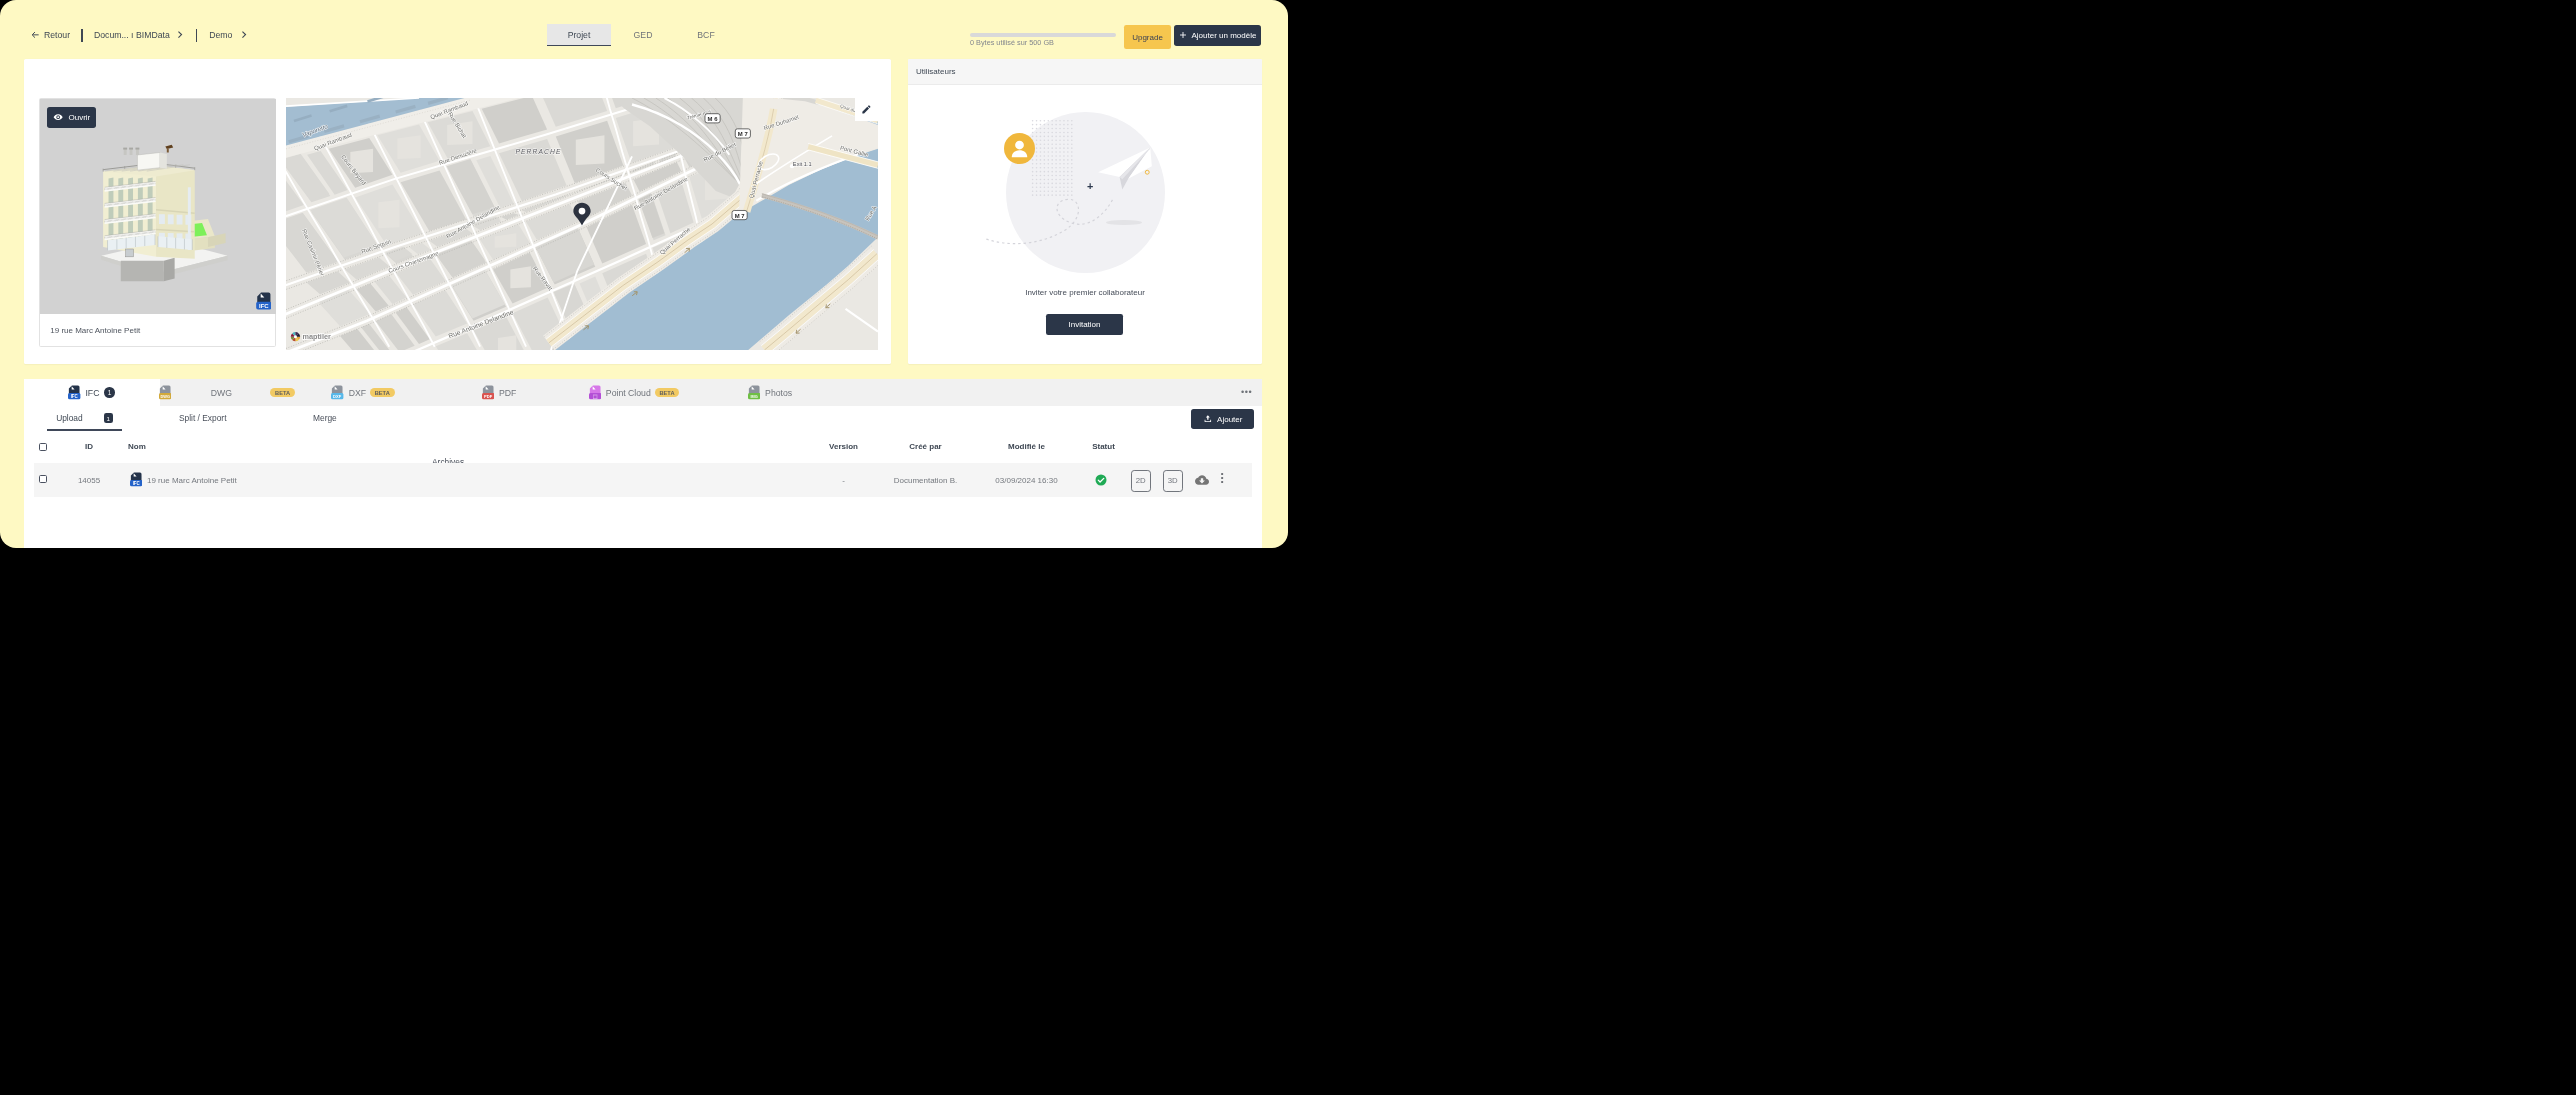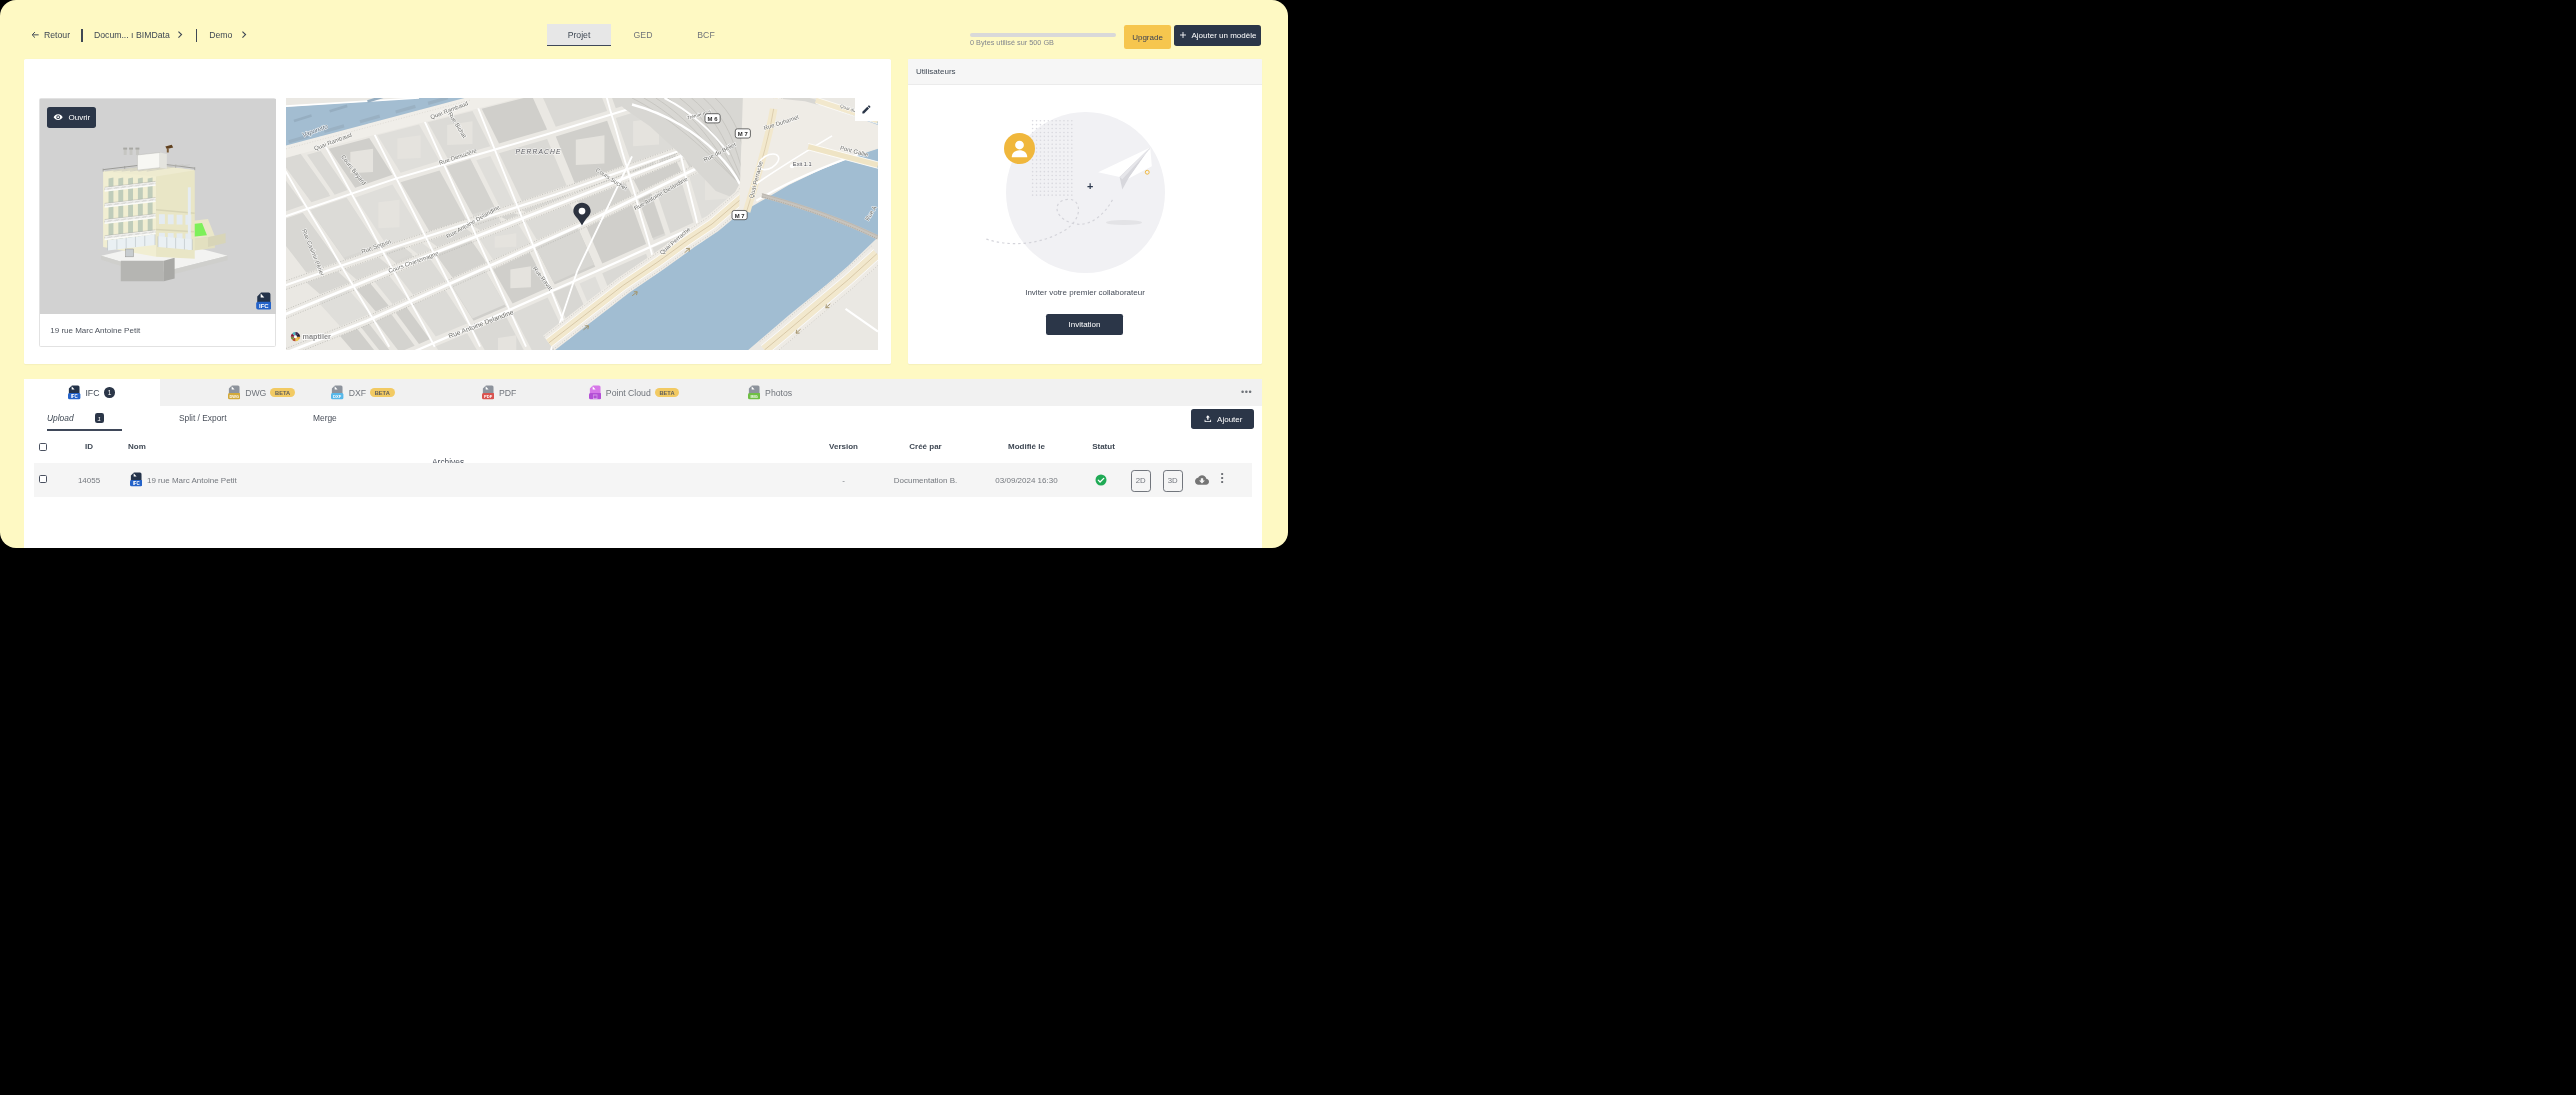--- a/index.html
+++ b/index.html
@@ -646,21 +646,21 @@
 <div class="abs" style="left:23.5px;top:379px;width:136px;height:27px;background:#fff;display:flex;align-items:center;justify-content:center;gap:4.9px;">
   <svg width="12.4" height="14.6" viewBox="0 0 23 27" style="flex:none">
 <path d="M7.3 0.8 L18.6 0.8 Q21.4 0.8 21.4 3.6 L21.4 19 Q21.4 21.6 18.8 21.6 L4.2 21.6 Q1.6 21.6 1.6 19 L1.6 6.6 Z" fill="#24334a"></path>
 <path d="M6.8 2.2 L12.2 8.2 L6.8 8.2 Z" fill="#ffffff"></path>
 <rect x="0" y="14.6" width="23" height="11.6" rx="2.8" fill="#2563c9"></rect>
 <text x="11.5" y="23.7" font-size="8.2" font-weight="bold" fill="#ffffff" text-anchor="middle" font-family="Liberation Sans,sans-serif">IFC</text>
 </svg>
   <span style="font-size:8.7px;color:#3f4854;">IFC</span>
   <span style="width:10.5px;height:10.5px;border-radius:50%;background:#2b3648;color:#fff;font-size:6.5px;display:flex;align-items:center;justify-content:center;">1</span>
 </div>
-<div class="abs" style="left:159px;top:379px;width:136px;height:27px;display:flex;align-items:center;justify-content:flex-end;">
+<div class="abs" style="left:159px;top:379px;width:136px;height:27px;display:flex;align-items:center;justify-content:space-between;">
   <svg width="12.4" height="14.6" viewBox="0 0 23 27" style="flex:none">
 <path d="M7.3 0.8 L18.6 0.8 Q21.4 0.8 21.4 3.6 L21.4 19 Q21.4 21.6 18.8 21.6 L4.2 21.6 Q1.6 21.6 1.6 19 L1.6 6.6 Z" fill="#8d939c"></path>
 <path d="M6.8 2.2 L12.2 8.2 L6.8 8.2 Z" fill="#ffffff"></path>
 <rect x="0" y="14.6" width="23" height="11.6" rx="2.8" fill="#d2a93a"></rect>
 <text x="11.5" y="23.7" font-size="7.2" font-weight="bold" fill="#ffffff" text-anchor="middle" font-family="Liberation Sans,sans-serif">DWG</text>
 </svg>
       <span style="font-size:8.7px;color:#70747b;margin-left:4.9px;">DWG</span>
       <span style="background:#f2ca63;color:#5c5c5c;font-size:5.7px;font-weight:bold;border-radius:4.9px;padding:1.6px 4.9px;margin-left:3.8px;">BETA</span>
 </div>
 <div class="abs" style="left:295px;top:379px;width:136px;height:27px;display:flex;align-items:center;justify-content:center;">
@@ -696,21 +696,21 @@
   <svg width="12.4" height="14.6" viewBox="0 0 23 27" style="flex:none">
 <path d="M7.3 0.8 L18.6 0.8 Q21.4 0.8 21.4 3.6 L21.4 19 Q21.4 21.6 18.8 21.6 L4.2 21.6 Q1.6 21.6 1.6 19 L1.6 6.6 Z" fill="#8d939c"></path>
 <path d="M6.8 2.2 L12.2 8.2 L6.8 8.2 Z" fill="#ffffff"></path>
 <rect x="0" y="14.6" width="23" height="11.6" rx="2.8" fill="#6fbf44"></rect>
 <text x="11.5" y="23.7" font-size="7.2" font-weight="bold" fill="#ffffff" text-anchor="middle" font-family="Liberation Sans,sans-serif">IMG</text>
 </svg>
       <span style="font-size:8.7px;color:#70747b;margin-left:4.9px;">Photos</span>
 </div>
 <div class="abs" style="left:1241px;top:387px;width:16px;font-size:9.2px;color:#6f7379;letter-spacing:0.5px;">•••</div>
 
-<div class="abs" style="left:47px;top:406px;width:75px;height:24px;display:flex;align-items:center;justify-content:flex-start;gap:21px;font-style:italic;">
+<div class="abs" style="left:47px;top:406px;width:75px;height:24px;display:flex;align-items:center;justify-content:center;gap:21px;">
   <span style="font-size:8.4px;color:#3f4854;">Upload</span>
   <span style="width:9.2px;height:9.2px;border-radius:2.2px;background:#2b3648;color:#fff;font-size:6.2px;display:flex;align-items:center;justify-content:center;">1</span>
 </div>
 <div class="abs" style="left:47px;top:429px;width:75px;height:1.6px;background:#3f4859;"></div>
 <div class="abs" style="left:179px;top:406px;width:51px;height:24px;display:flex;align-items:center;font-size:8.4px;color:#4a505b;">Split / Export</div>
 <div class="abs" style="left:313px;top:406px;width:32px;height:24px;display:flex;align-items:center;font-size:8.4px;color:#4a505b;">Merge</div>
 <div class="abs" style="left:432px;top:406px;width:38px;height:24px;display:flex;align-items:center;font-size:8.4px;color:#4a505b;margin-top:44px;">Archives</div>
 <div class="navybtn" style="left:1191px;top:409px;width:63px;height:20px;">
       <svg width="9.7" height="9.7" viewBox="0 0 24 24" fill="#ffffff">
         <path d="M12 3 L7 8.5 L10.4 8.5 L10.4 14 L13.6 14 L13.6 8.5 L17 8.5 Z"></path>

